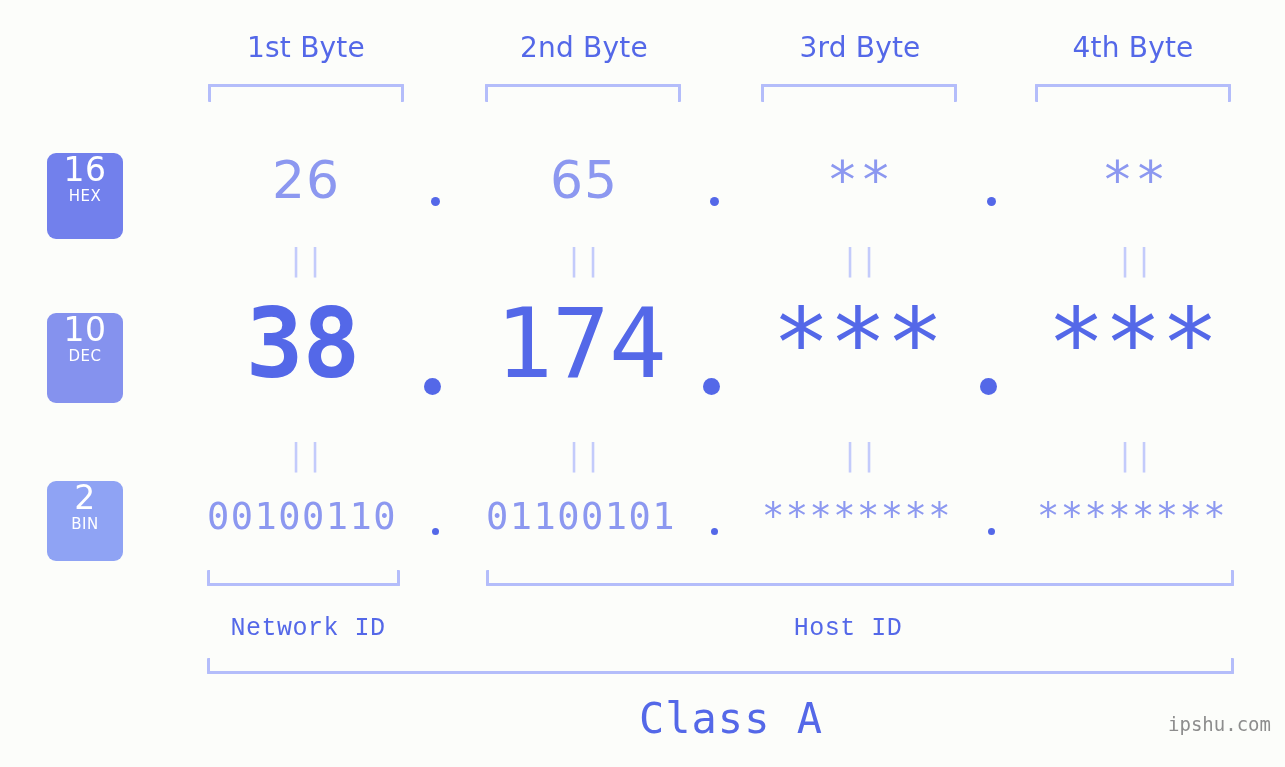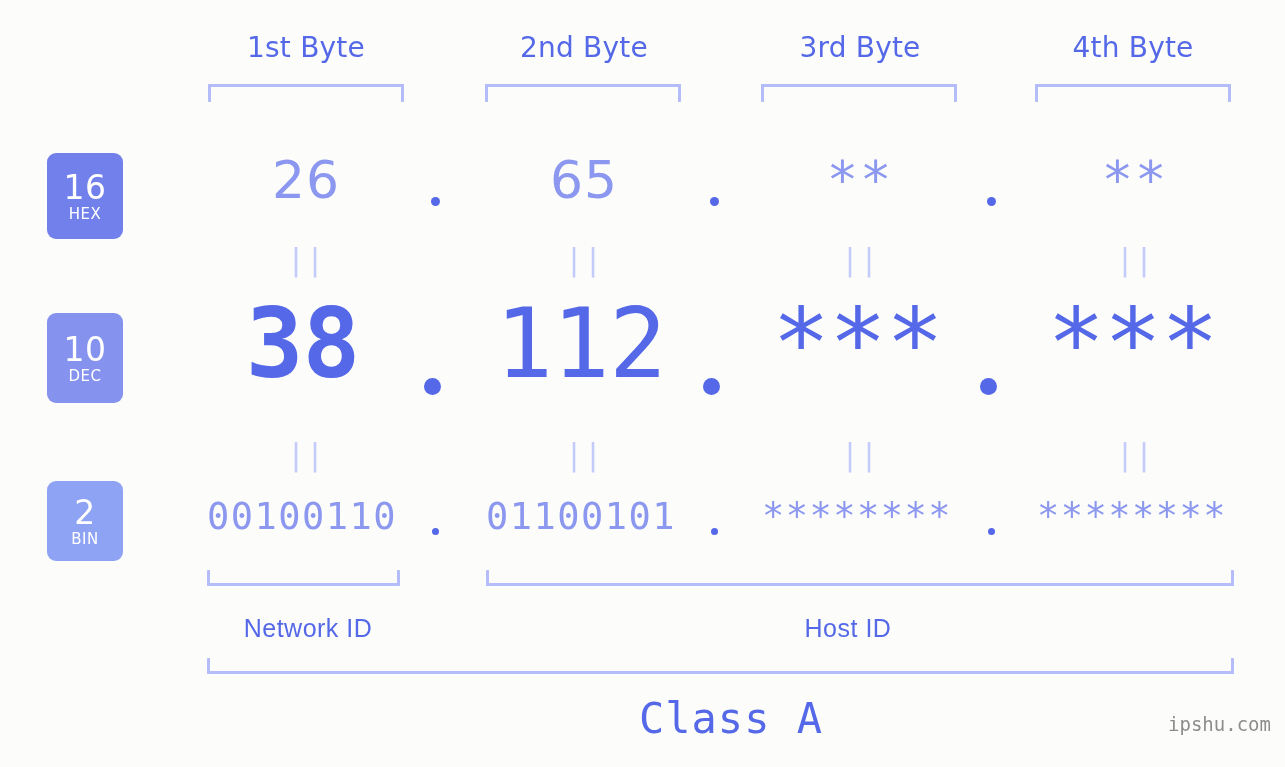--- a/index.html
+++ b/index.html
@@ -54,21 +54,20 @@
     left: 47px;
     width: 76px;
     border-radius: 9px;
     color: #ffffff;
     text-align: center;
     font-family: "DejaVu Sans", sans-serif;
     box-sizing: border-box;
     display: flex;
     flex-direction: column;
     align-items: center;
-    justify-content: center;
     line-height: 1;
   }
   .base-badge .num {
     font-size: 33px;
     font-weight: 400;
     letter-spacing: 0.5px;
   }
   .base-badge .nm {
     font-size: 15px;
     font-weight: 400;
@@ -143,21 +142,21 @@
     letter-spacing: 1px;
     line-height: 1;
   }
   .eq-1 { top: 245px; }
   .eq-2 { top: 440px; }
 
   
   .id-label {
     position: absolute;
     text-align: center;
-    font-family: Liberation Sans, sans-serif;
+    font-family: Liberation Mono, monospace;
     font-size: 25px;
     color: #5468e8;
     white-space: nowrap;
     letter-spacing: 0.5px;
   }
   #class-label {
     position: absolute;
     top: 694px;
     text-align: center;
     font-family: "DejaVu Sans Mono", monospace;
@@ -218,21 +217,21 @@
   <div class="val hex-star" style="left:1035px;width:200px;">**</div>
 
   <div class="eq eq-1" style="left:206px;width:200px;">||</div>
   <div class="eq eq-1" style="left:484px;width:200px;">||</div>
   <div class="eq eq-1" style="left:760px;width:200px;">||</div>
   <div class="eq eq-1" style="left:1035px;width:200px;">||</div>
 
   <div class="val dec-val" style="left:200px;width:205px;font-weight:bold;">38</div>
   <div class="dot dot-dec" style="left:424px;"></div>
 
-  <div class="val dec-val" style="left:478px;width:205px;">112</div>
+  <div class="val dec-val" style="left:478px;width:205px;">174</div>
   <div class="dot dot-dec" style="left:703px;"></div>
 
   <div class="val dec-val" style="left:755px;width:205px;">***</div>
   <div class="dot dot-dec" style="left:980px;"></div>
 
   <div class="val dec-val" style="left:1030px;width:205px;">***</div>
 
   <div class="eq eq-2" style="left:206px;width:200px;">||</div>
   <div class="eq eq-2" style="left:484px;width:200px;">||</div>
   <div class="eq eq-2" style="left:760px;width:200px;">||</div>

